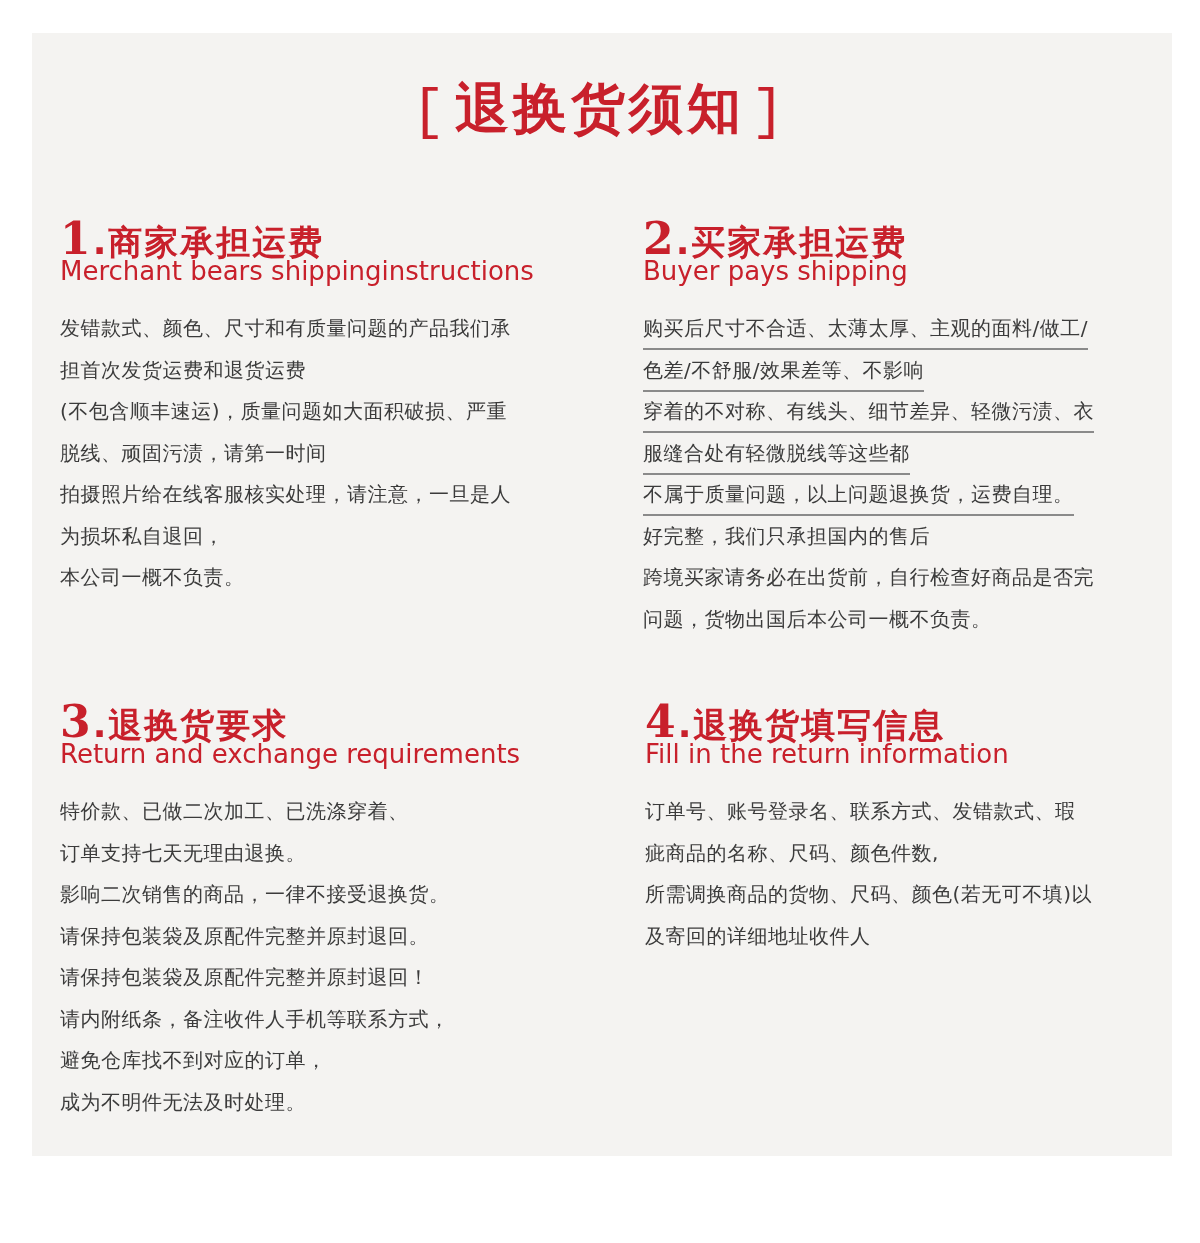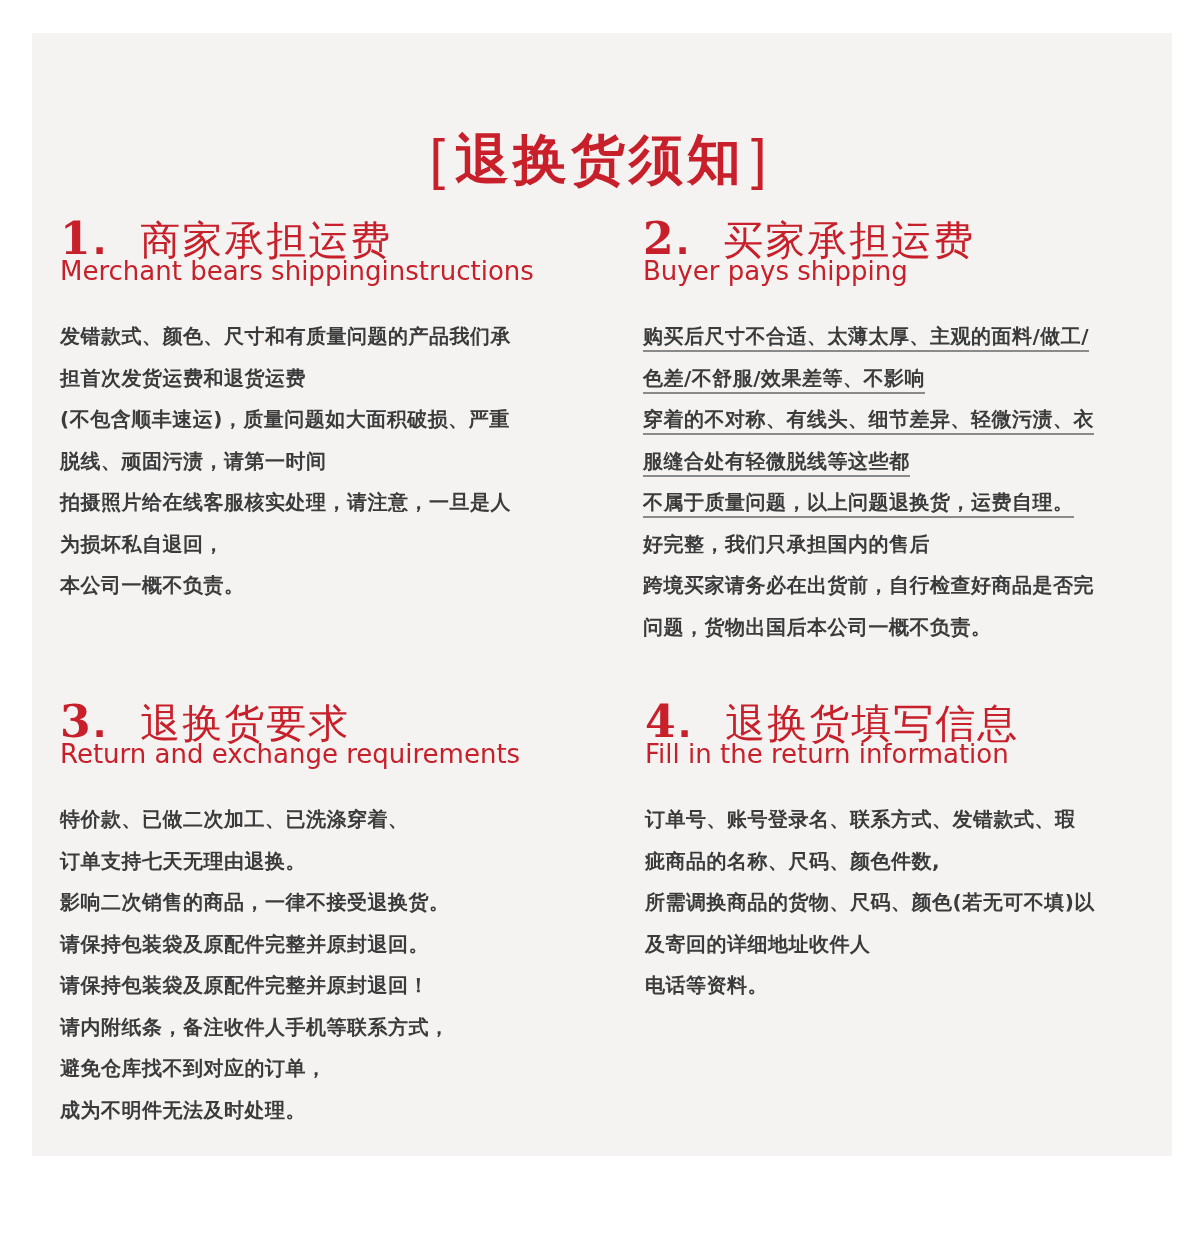--- a/index.html
+++ b/index.html
@@ -2,34 +2,34 @@
 <html><head>
 <meta charset="utf-8">
 <style>
   html, body { margin: 0; padding: 0; background: #ffffff; }
   body { width: 1200px; height: 1243px; position: relative; overflow: hidden;
          font-family: "DejaVu Sans", "Liberation Sans", sans-serif; }
   .panel { position: absolute; left: 32px; top: 33px; width: 1140px; height: 1123px;
            background: #f4f3f1; }
   .title { position: absolute; left: 0; right: 0; top: 80px; text-align: center;
            color: #c8202b; font-weight: bold; font-size: 54px; letter-spacing: 4px;
-           font-family: Liberation Sans, sans-serif; line-height: 64px; margin-top: 47px; }
+           font-family: Liberation Mono, monospace; line-height: 64px; }
   .title .br { font-weight: normal; font-size: 56px; margin: 0 6px; }
   .section { position: absolute; width: 520px; }
   .sec-head { color: #c8202b; white-space: nowrap; height: 42px; line-height: 42px; }
   .sec-num { font-family: "DejaVu Serif", "Liberation Serif", serif; font-weight: bold;
              font-size: 44px; vertical-align: baseline; }
   .sec-dot { font-size: 36px; font-weight: bold; margin: 0 2px 0 2px; }
-  .sec-title { font-size: 40px; font-weight: normal; letter-spacing: 2px; margin-left: 32px; }
+  .sec-title { font-size: 34px; font-weight: bold; letter-spacing: 2px; }
   .sec-sub { color: #c8202b; font-size: 26px; line-height: 26px; margin-top: -2px;
              font-family: "DejaVu Sans", "Liberation Sans", sans-serif; }
-  .sec-body { margin-top: 32px; font-weight: bold; }
+  .sec-body { margin-top: 24px; }
   .line { font-size: 20px; color: #3b3b3b; line-height: 41.5px; height: 41.5px;
           white-space: nowrap; letter-spacing: 0.5px; }
-  .line.u span { border-bottom: 2px solid #8a8a8a; padding-bottom: 2px; }
+  .line.u span { border-bottom: 2px solid #8a8a8a; padding-bottom: 8px; }
 </style>
 </head>
 <body>
 
 <div class="panel"></div>
 
 <div class="title">
   <span class="br">[</span><span>退换货须知</span><span class="br">]</span>
 </div>
 
@@ -86,15 +86,14 @@
 <div class="section" style="left:645px; top:701px;">
   <div class="sec-head">
     <span class="sec-num">4</span><span class="sec-dot">.</span><span class="sec-title">退换货填写信息</span>
   </div>
   <div class="sec-sub">Fill in the return information</div>
   <div class="sec-body">
     <div class="line"><span>订单号、账号登录名、联系方式、发错款式、瑕</span></div>
     <div class="line"><span>疵商品的名称、尺码、颜色件数,</span></div>
     <div class="line"><span>所需调换商品的货物、尺码、颜色(若无可不填)以</span></div>
     <div class="line"><span>及寄回的详细地址收件人</span></div>
-    <div class="line"><span>电话等资料。</span></div>
   </div>
 </div>
 
 </body></html>

